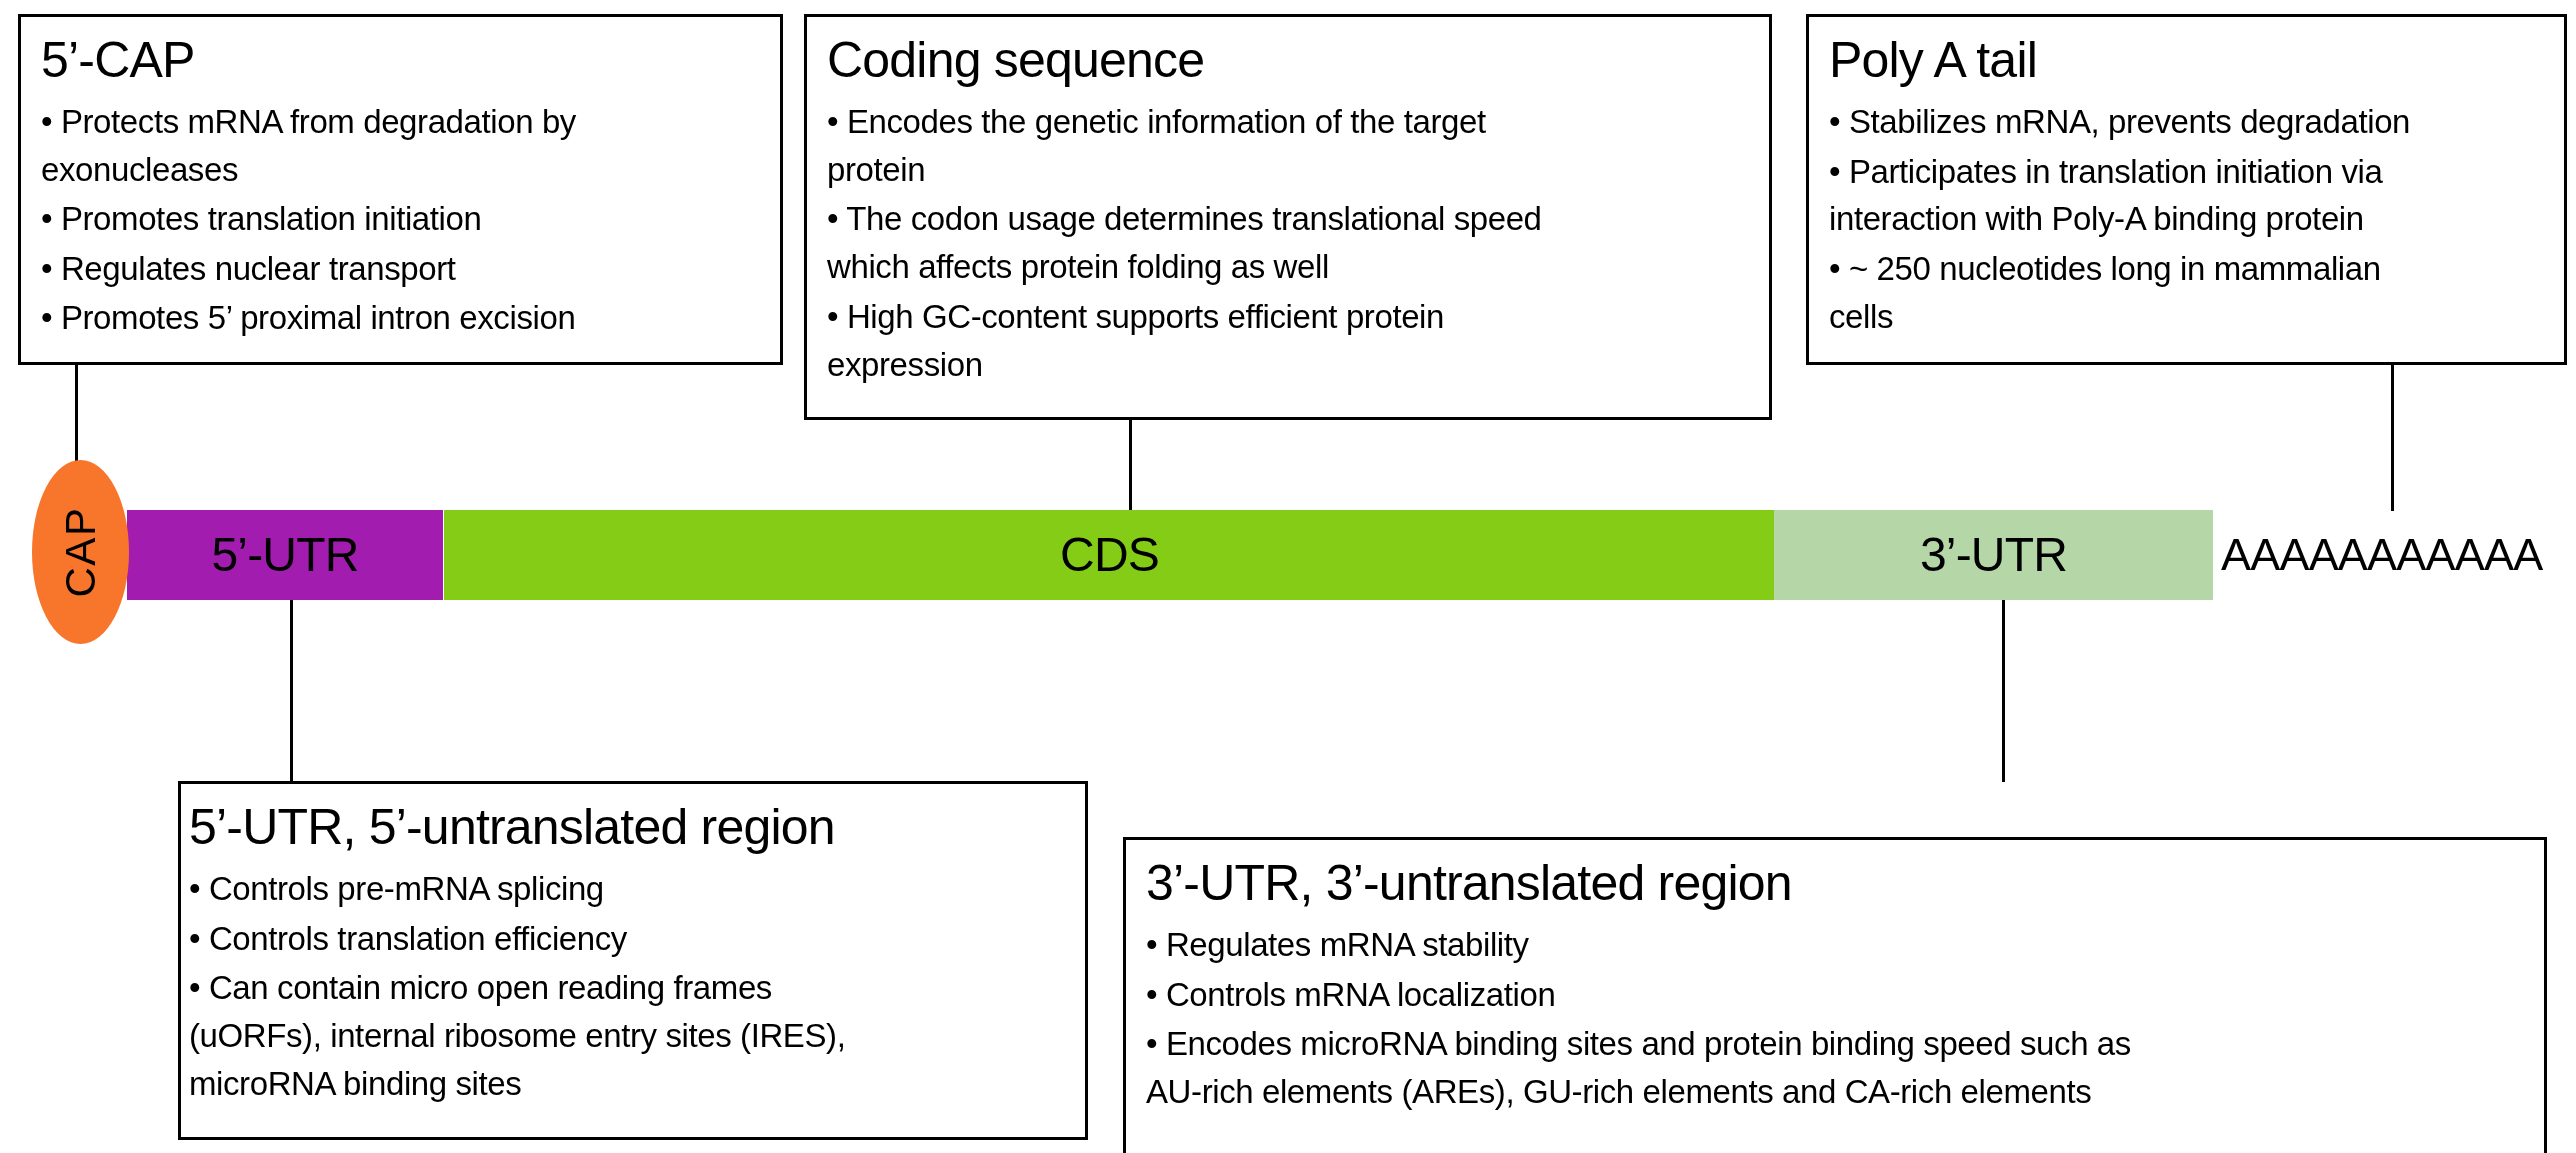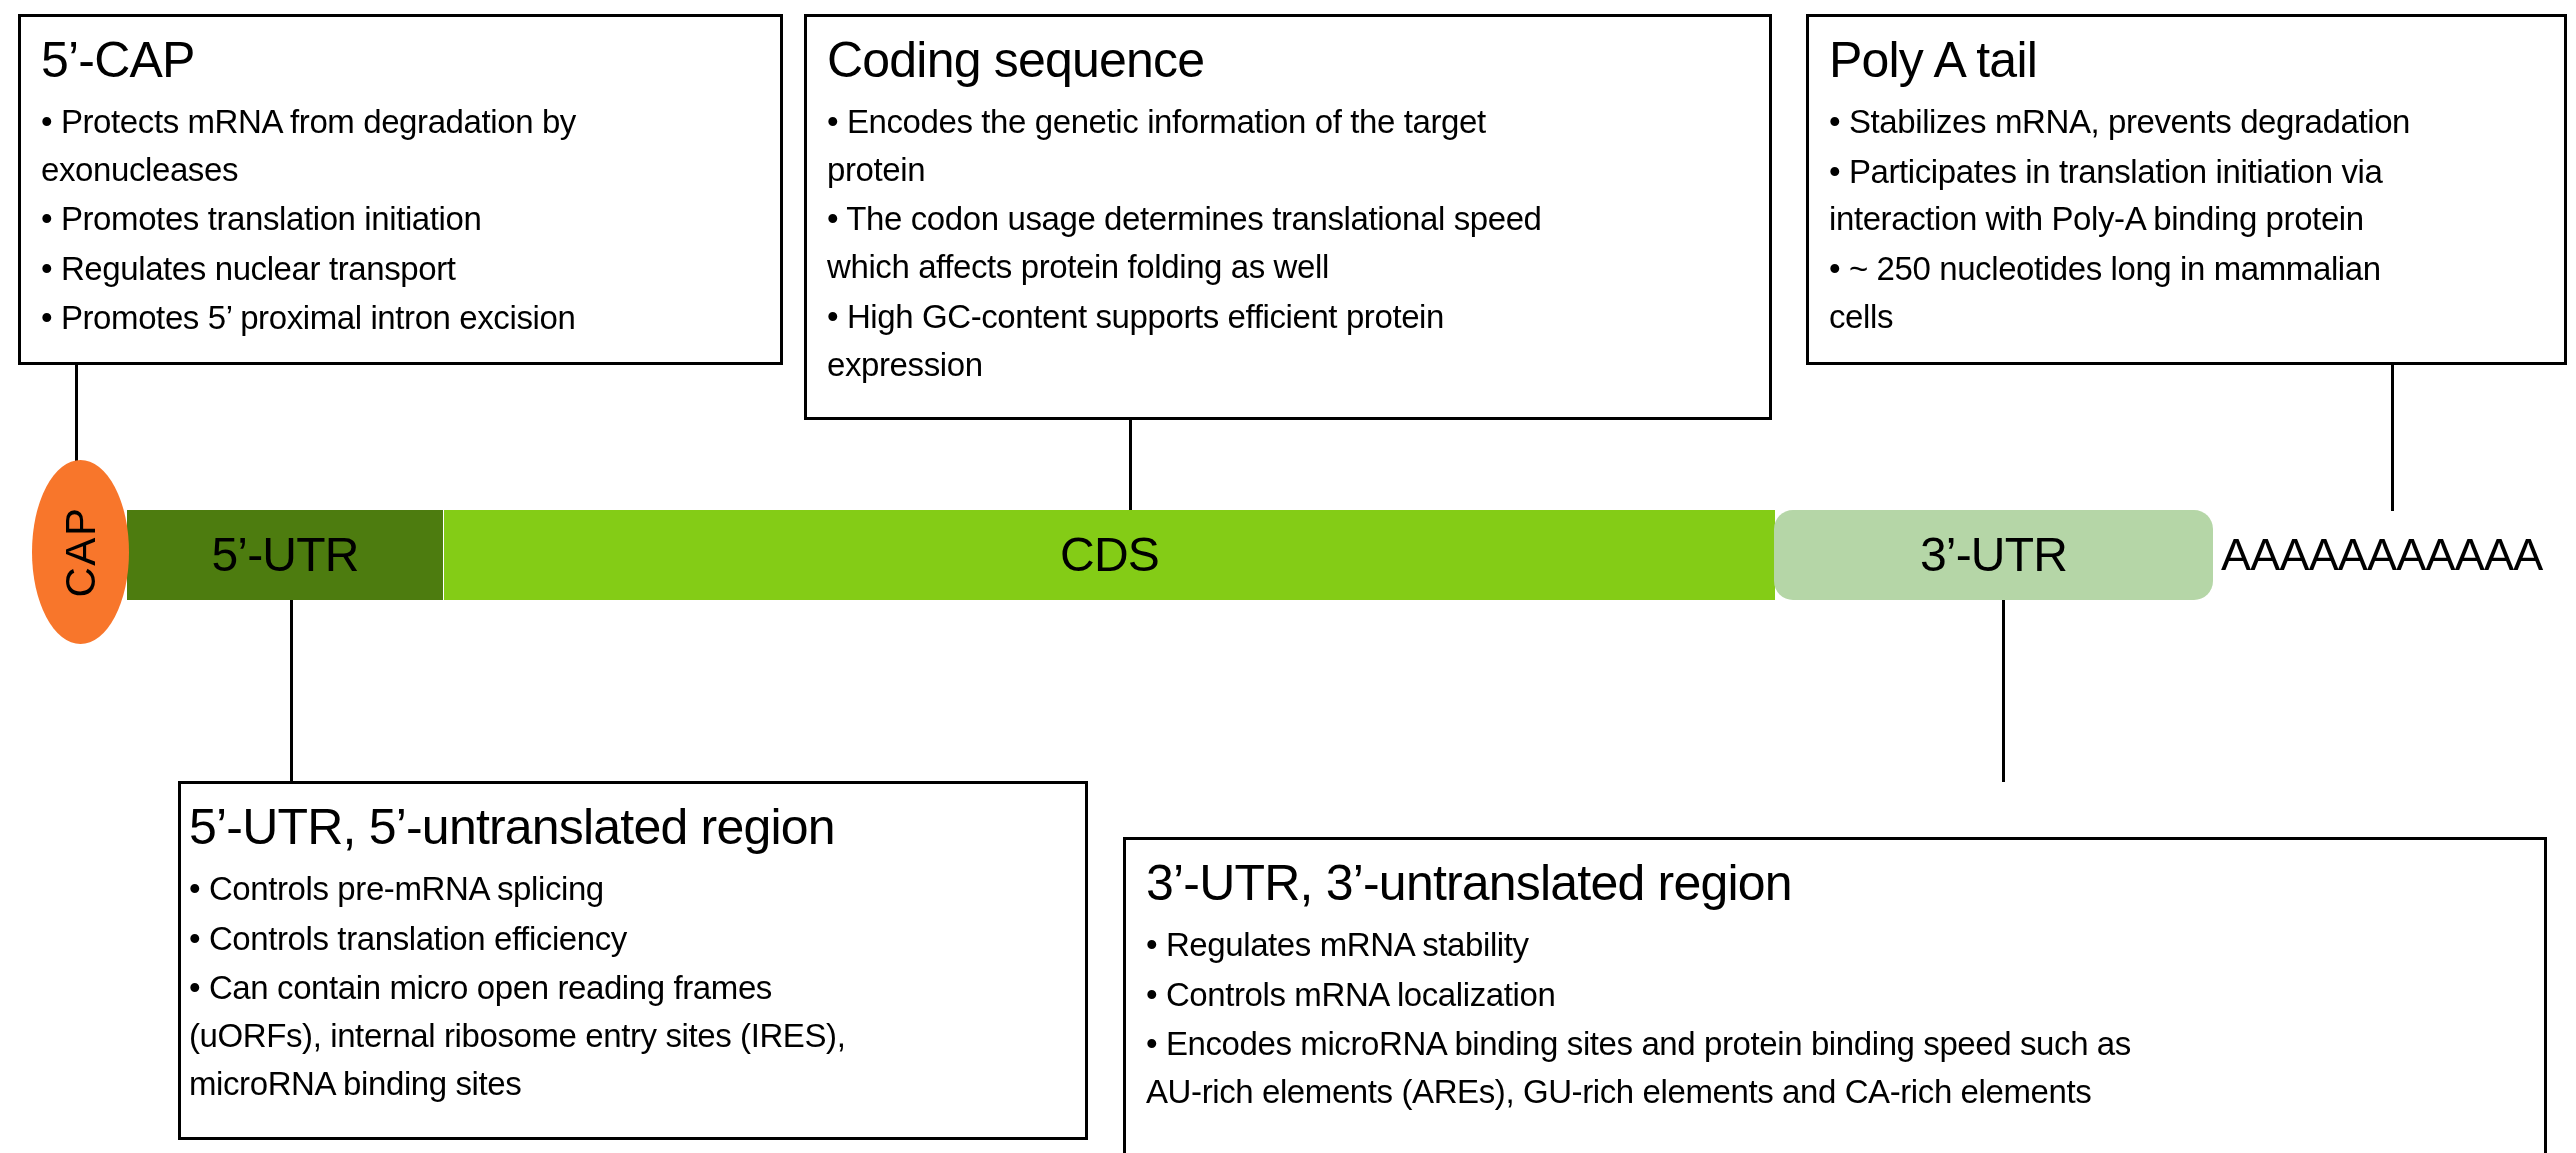--- a/index.html
+++ b/index.html
@@ -146,27 +146,27 @@
     <div class="bullet">• Encodes microRNA binding sites and protein binding speed such as
 AU-rich elements (AREs), GU-rich elements and CA-rich elements</div>
   </div>
 
   <div class="connector" id="line-cap"></div>
   <div class="connector" id="line-coding"></div>
   <div class="connector" id="line-polya"></div>
   <div class="connector" id="line-utr5"></div>
   <div class="connector" id="line-utr3"></div>
 
-  <div class="bar-segment" id="seg-utr5" style="background-color: #4d7c0f;">
+  <div class="bar-segment" id="seg-utr5" style="background-color: #a21caf;">
     <span class="segment-label">5’-UTR</span>
   </div>
   <div class="bar-segment" id="seg-cds" style="background-color: #84cc16;">
     <span class="segment-label">CDS</span>
   </div>
-  <div class="bar-segment" id="seg-utr3" style="background-color: rgb(181, 214, 167); border-radius: 19px;">
+  <div class="bar-segment" id="seg-utr3" style="background-color: rgb(181, 214, 167);">
     <span class="segment-label">3’-UTR</span>
   </div>
 
   <div id="cap-oval" style="background-color: rgb(248, 118, 43);">
     <span class="cap-text">CAP</span>
   </div>
 
   <div id="polya-text">AAAAAAAAAAA</div>
 
 </div>

